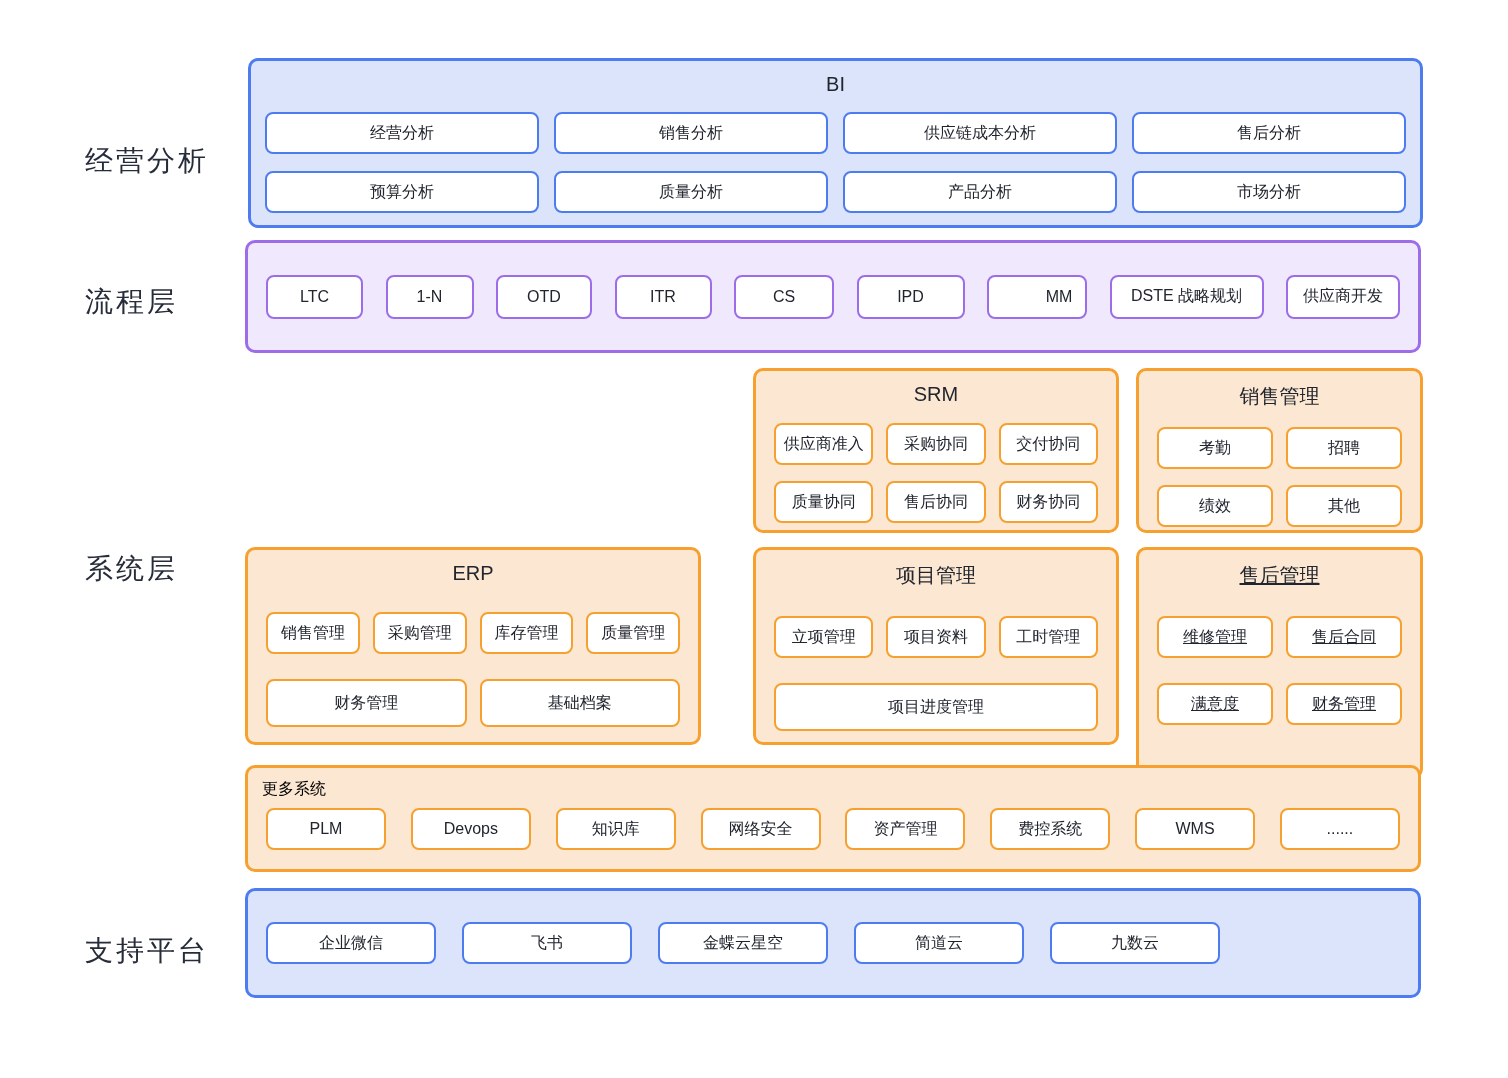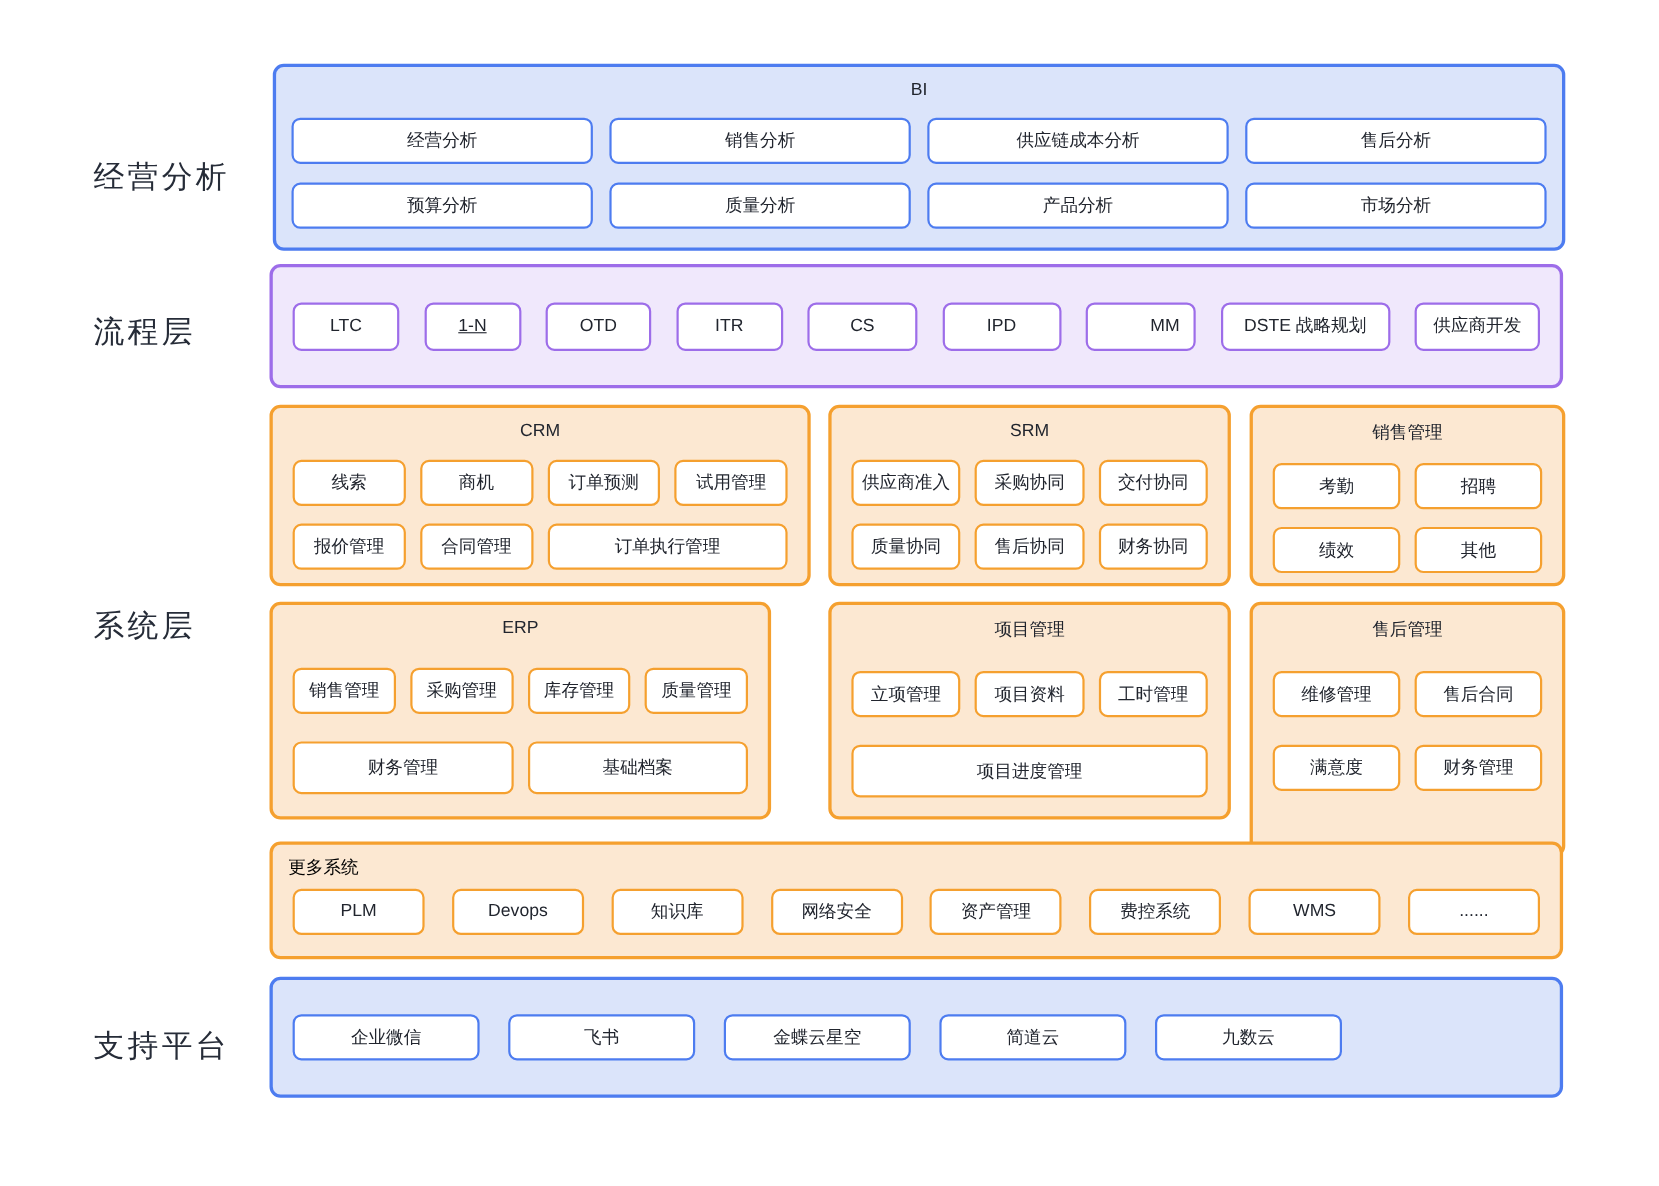--- a/index.html
+++ b/index.html
@@ -13,21 +13,21 @@
   .layer-label{
     position:absolute;left:85px;font-size:28px;letter-spacing:3px;
     color:#262c38;white-space:nowrap;
   }
 
   .section{position:absolute;border-radius:10px;box-sizing:border-box;}
   .blue{background:#dbe4fa;border:3px solid #4d7cf0;}
   .purple{background:#f0e8fc;border:3px solid #9d6de9;}
   .orange{background:#fce8d2;border:3px solid #f5a02f;}
 
-  .sec-title{text-align:center;font-size:16px;padding-top:12px;color:#21252e;}
+  .sec-title{text-align:center;font-size:20px;padding-top:12px;color:#21252e;}
 
   .box{
     background:#ffffff;border-radius:8px;box-sizing:border-box;
     display:flex;align-items:center;justify-content:center;
     font-size:16px;white-space:nowrap;color:#21252e;
   }
   .b-blue{border:2px solid #4d7cf0;}
   .b-purple{border:2px solid #9d6de9;}
   .b-orange{border:2px solid #f5a02f;}
 
@@ -37,36 +37,36 @@
   .bi-grid .box{height:42px;}
 
   
   #process{
     left:245px;top:240px;width:1176px;height:113px;
     display:flex;align-items:center;justify-content:space-between;
     padding:0 18px;
   }
   #process .box{height:44px;}
   #process .box:nth-child(1){width:97px;}
-  #process .box:nth-child(2){width:88px;text-decoration:underline;}
+  #process .box:nth-child(2){width:88px;}
   #process .box:nth-child(3){width:96px;}
   #process .box:nth-child(4){width:97px;}
   #process .box:nth-child(5){width:100px;}
   #process .box:nth-child(6){width:108px;}
   #process .box:nth-child(7){width:100px;padding-left:44px;}
   #process .box:nth-child(8){width:154px;}
   #process .box:nth-child(9){width:114px;}
 
   
   #crm{left:245px;top:368px;width:492px;height:165px;}
   #srm{left:753px;top:368px;width:366px;height:165px;}
   #hr{left:1136px;top:368px;width:287px;height:165px;}
   #erp{left:245px;top:547px;width:456px;height:198px;}
   #project{left:753px;top:547px;width:366px;height:198px;}
-  #aftersales{left:1136px;top:547px;width:287px;height:232px;}
+  #aftersales{left:1136px;top:547px;width:287px;height:232px;text-decoration:underline;}
 
   .sys-grid{display:grid;padding:17px 18px 0;gap:16px 13px;}
   .grid4{grid-template-columns:repeat(4,1fr);}
   .grid3{grid-template-columns:repeat(3,1fr);}
   .grid2{grid-template-columns:repeat(2,1fr);}
   .sys-grid .box{height:42px;}
   .deep{padding-top:27px;gap:25px 13px;}
   .span2{grid-column:span 2;}
   .span3{grid-column:span 3;}
   .tall{height:48px !important;}
@@ -113,32 +113,20 @@
     <div class="box b-purple">1-N</div>
     <div class="box b-purple">OTD</div>
     <div class="box b-purple">ITR</div>
     <div class="box b-purple">CS</div>
     <div class="box b-purple">IPD</div>
     <div class="box b-purple">MM</div>
     <div class="box b-purple">DSTE 战略规划</div>
     <div class="box b-purple">供应商开发</div>
   </section>
 
-  <section id="crm" class="section orange">
-    <div class="sec-title">CRM</div>
-    <div class="sys-grid grid4">
-      <div class="box b-orange">线索</div>
-      <div class="box b-orange">商机</div>
-      <div class="box b-orange">订单预测</div>
-      <div class="box b-orange">试用管理</div>
-      <div class="box b-orange">报价管理</div>
-      <div class="box b-orange">合同管理</div>
-      <div class="box b-orange span2">订单执行管理</div>
-    </div>
-  </section>
 
   <section id="srm" class="section orange">
     <div class="sec-title">SRM</div>
     <div class="sys-grid grid3">
       <div class="box b-orange">供应商准入</div>
       <div class="box b-orange">采购协同</div>
       <div class="box b-orange">交付协同</div>
       <div class="box b-orange">质量协同</div>
       <div class="box b-orange">售后协同</div>
       <div class="box b-orange">财务协同</div>

